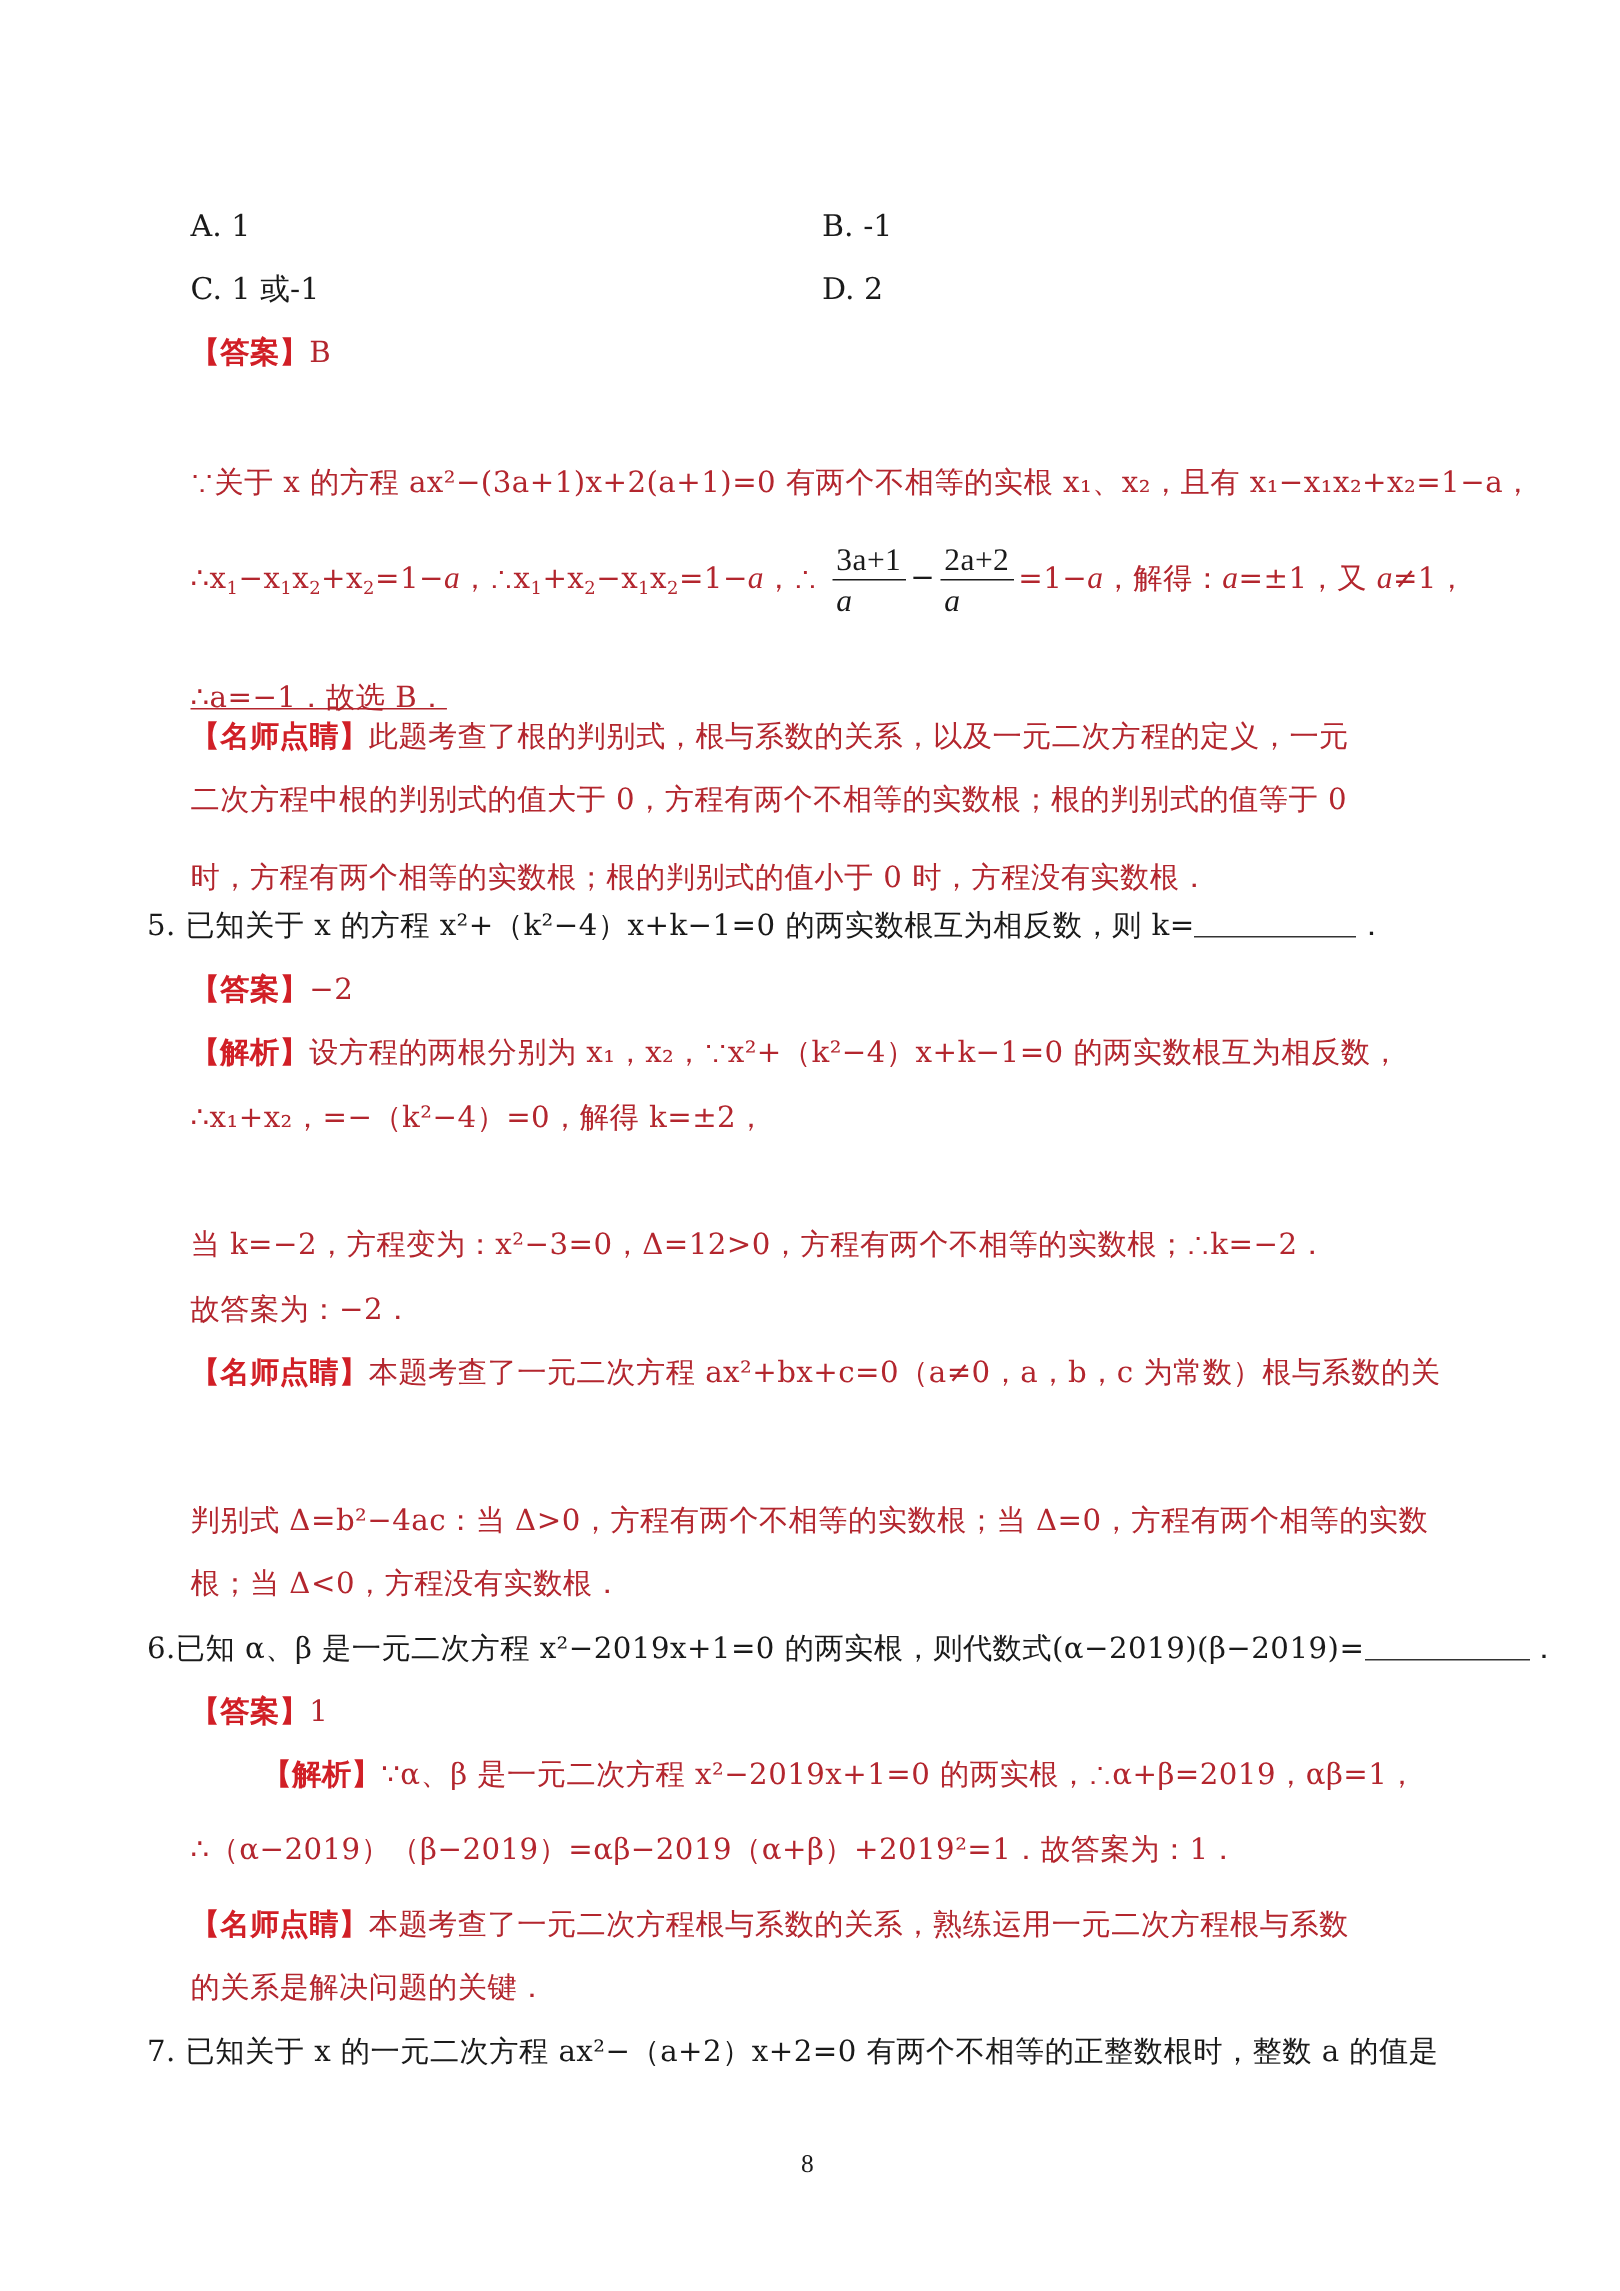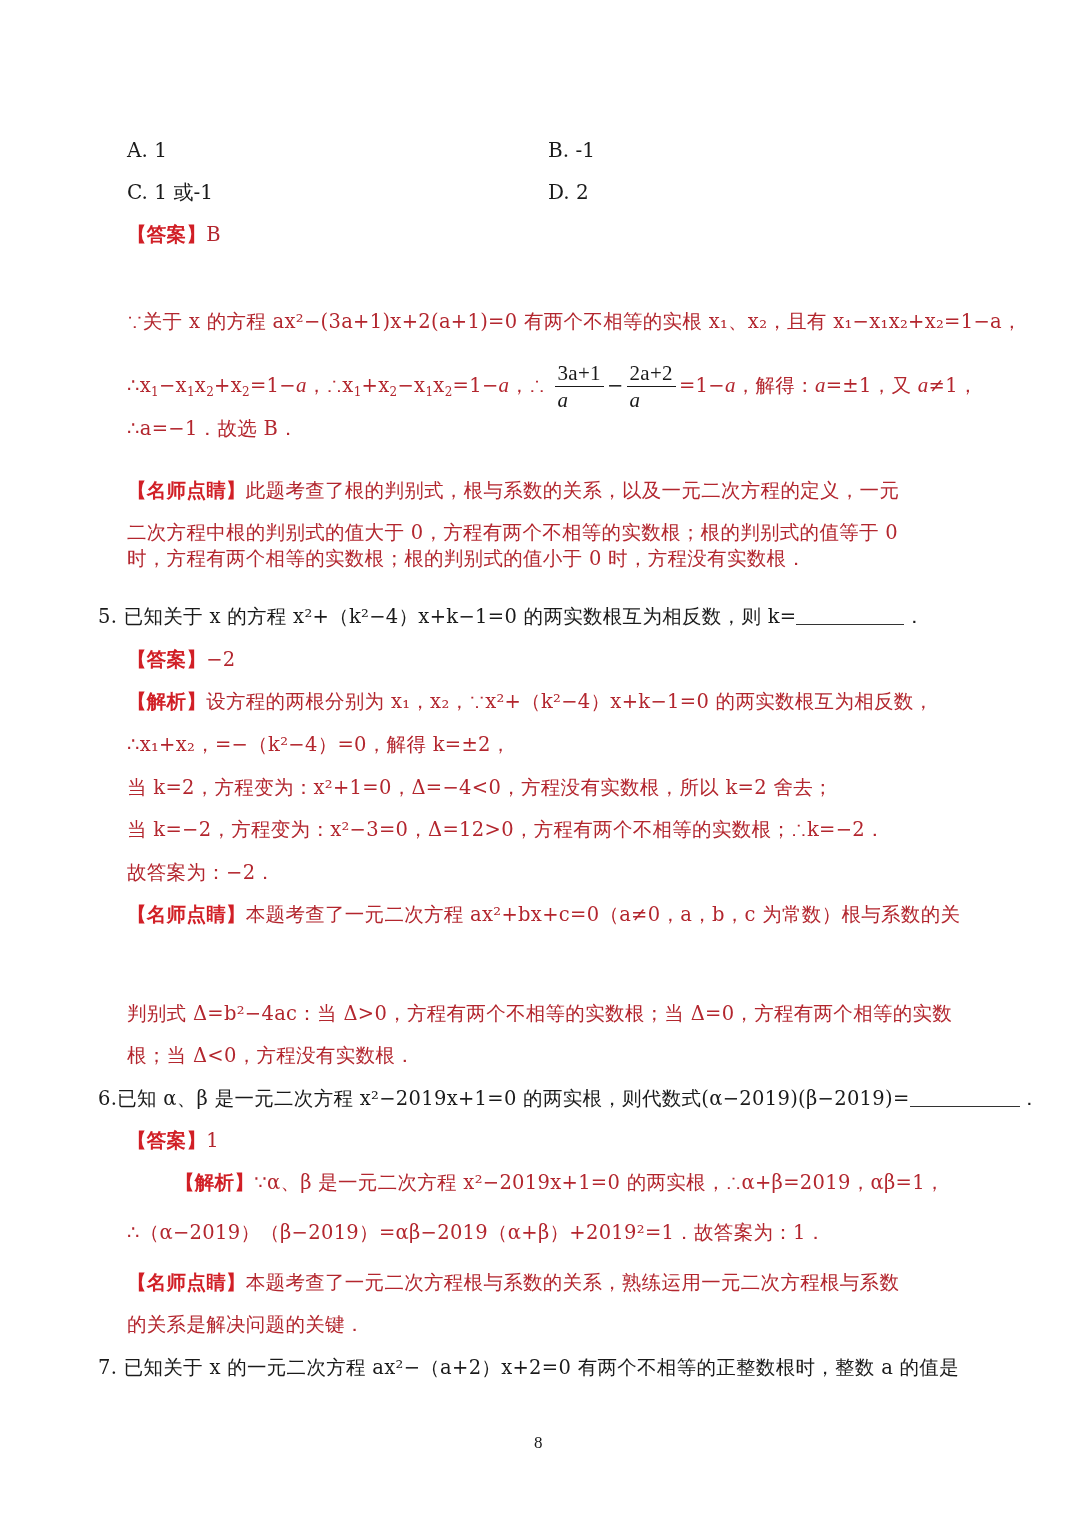--- a/index.html
+++ b/index.html
@@ -45,39 +45,38 @@
 
   <div class="line red" style="top:222px;">
     <span class="br">【答案】</span><span>B</span>
   </div>
 
   <div class="line red" style="top:309px;">∵关于 x 的方程 ax²−(3a+1)x+2(a+1)=0 有两个不相等的实根 x₁、x₂，且有 x₁−x₁x₂+x₂=1−a，</div>
   <div class="line red" style="top:360px;">
     <span>∴x<sub>1</sub>−x<sub>1</sub>x<sub>2</sub>+x<sub>2</sub>=1−<i class="v">a</i>，∴x<sub>1</sub>+x<sub>2</sub>−x<sub>1</sub>x<sub>2</sub>=1−<i class="v">a</i>，∴</span>
     <span class="frac"><span class="num">3a+1</span><span class="den">a</span></span><span class="blk">−</span><span class="frac"><span class="num">2a+2</span><span class="den">a</span></span><span>=1−<i class="v">a</i>，解得：<i class="v">a</i>=±1，又 <i class="v">a</i>≠1，</span>
   </div>
-  <div class="line red" style="top:416px;">∴a=−1．故选 B．</div>
+  <div class="line red" style="top:452px;text-decoration:underline;">∴a=−1．故选 B．</div>
 
   <div class="line red" style="top:478px;">
     <span class="br">【名师点睛】</span><span>此题考查了根的判别式，根与系数的关系，以及一元二次方程的定义，一元</span>
   </div>
   <div class="line red" style="top:520px;">二次方程中根的判别式的值大于 0，方程有两个不相等的实数根；根的判别式的值等于 0</div>
-  <div class="line red" style="top:546px;text-align:center;">时，方程有两个相等的实数根；根的判别式的值小于 0 时，方程没有实数根．</div>
+  <div class="line red" style="top:572px;text-align:center;">时，方程有两个相等的实数根；根的判别式的值小于 0 时，方程没有实数根．</div>
 
   <div class="line blk" style="left:98px;top:604px;">
     <span>5.</span>&nbsp;<span>已知关于 x 的方程 x²+（k²−4）x+k−1=0 的两实数根互为相反数，则 k=</span><span class="blank" style="width:108px;"></span>．
   </div>
   <div class="line red" style="top:647px;">
     <span class="br">【答案】</span><span>−2</span>
   </div>
   <div class="line red" style="top:689px;">
     <span class="br">【解析】</span><span>设方程的两根分别为 x₁，x₂，∵x²+（k²−4）x+k−1=0 的两实数根互为相反数，</span>
   </div>
   <div class="line red" style="top:732px;">∴x₁+x₂，=−（k²−4）=0，解得 k=±2，</div>
-  <div class="line red" style="top:775px;">当 k=2，方程变为：x²+1=0，Δ=−4&lt;0，方程没有实数根，所以 k=2 舍去；</div>
   <div class="line red" style="top:817px;">当 k=−2，方程变为：x²−3=0，Δ=12&gt;0，方程有两个不相等的实数根；∴k=−2．</div>
   <div class="line red" style="top:860px;">故答案为：−2．</div>
 
   <div class="line red" style="top:902px;">
     <span class="br">【名师点睛】</span><span>本题考查了一元二次方程 ax²+bx+c=0（a≠0，a，b，c 为常数）根与系数的关</span>
   </div>
   <div class="line red" style="top:1001px;">判别式 Δ=b²−4ac：当 Δ&gt;0，方程有两个不相等的实数根；当 Δ=0，方程有两个相等的实数</div>
   <div class="line red" style="top:1043px;">根；当 Δ&lt;0，方程没有实数根．</div>
 
   <div class="line blk" style="left:98px;top:1086px;">

